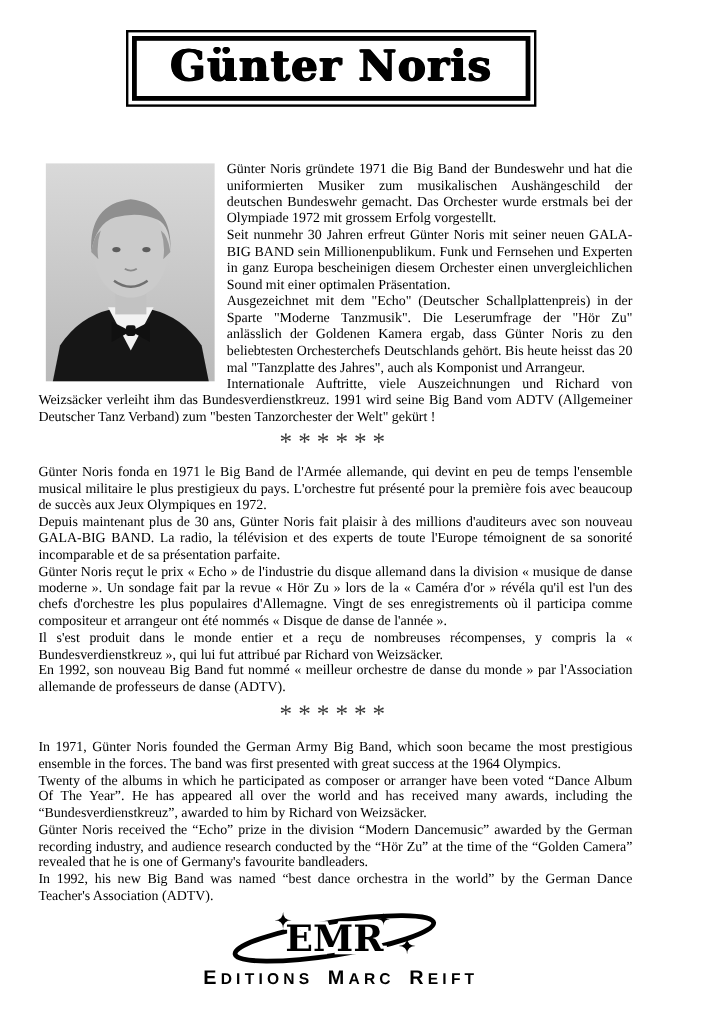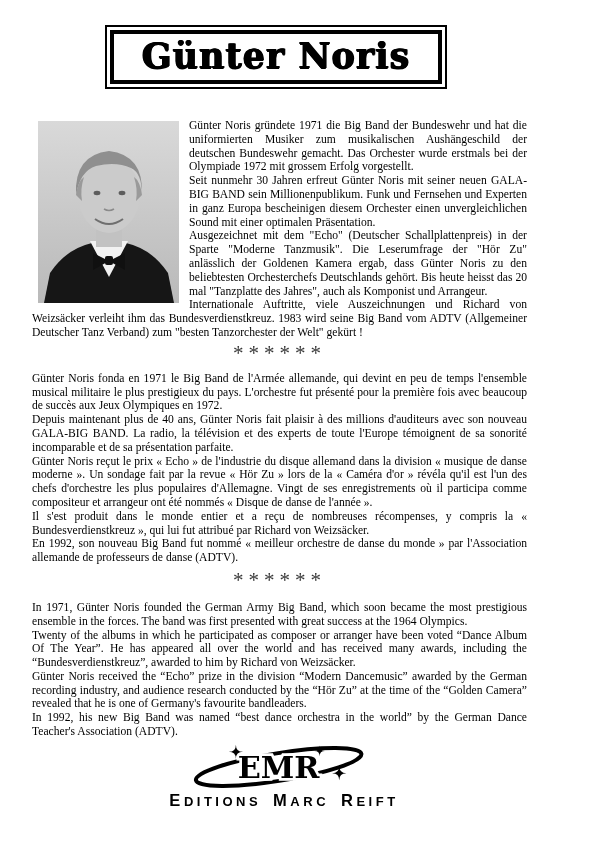--- a/index.html
+++ b/index.html
@@ -9,21 +9,21 @@
 
   
   .title-outer { width:fit-content; margin:25px auto 0; border:2px solid #000; padding:3px; }
   .title-inner { border:4px solid #000; padding:1px 28px 4px; }
   .title-inner h1 {
     font-family:"DejaVu Serif", serif; font-weight:800; font-size:35px; letter-spacing:1px;
     text-shadow:0.7px 0 #000, -0.7px 0 #000, 0 0.7px #000;
     white-space:nowrap;
   }
 
-  .content { padding:0 25px 0 32px; margin-top:30px; }
+  .content { padding:0 25px 0 32px; margin-top:45px; }
 
   section p {
     font-size:11.6px; line-height:13.8px; text-align:justify;
   }
   section { overflow:visible; }
   section::after { content:""; display:block; clear:both; }
 
   
   .portrait { float:left; width:141px; height:182px; margin:2px 10px 2px 6px; display:block; }
 
@@ -81,28 +81,28 @@
         <path d="M66,88 Q71,91 76,88" stroke="#8a8a8a" stroke-width="1.6" fill="none"></path>
         <path d="M57,98 Q71,108 85,98" stroke="#6f6f6f" stroke-width="2" fill="none"></path>
 
         <path d="M55,132 L71,140 L55,149 Z" fill="#101010"></path>
         <path d="M87,132 L71,140 L87,149 Z" fill="#101010"></path>
         <rect x="67" y="135" width="8" height="9" rx="2" fill="#101010"></rect>
       </svg>
       <p>Günter Noris gründete 1971 die Big Band der Bundeswehr und hat die uniformierten Musiker zum musikalischen Aushängeschild der deutschen Bundeswehr gemacht. Das Orchester wurde erstmals bei der Olympiade 1972 mit grossem Erfolg vorgestellt.</p>
       <p>Seit nunmehr 30 Jahren erfreut Günter Noris mit seiner neuen GALA-BIG BAND sein Millionenpublikum. Funk und Fernsehen und Experten in ganz Europa bescheinigen diesem Orchester einen unvergleichlichen Sound mit einer optimalen Präsentation.</p>
       <p>Ausgezeichnet mit dem "Echo" (Deutscher Schallplattenpreis) in der Sparte "Moderne Tanzmusik". Die Leserumfrage der "Hör Zu" anlässlich der Goldenen Kamera ergab, dass Günter Noris zu den beliebtesten Orchesterchefs Deutschlands gehört. Bis heute heisst das 20 mal "Tanzplatte des Jahres", auch als Komponist und Arrangeur.</p>
-      <p>Internationale Auftritte, viele Auszeichnungen und Richard von Weizsäcker verleiht ihm das Bundesverdienstkreuz. 1983 wird seine Big Band vom ADTV (Allgemeiner Deutscher Tanz Verband) zum "besten Tanzorchester der Welt" gekürt !</p>
+      <p>Internationale Auftritte, viele Auszeichnungen und Richard von Weizsäcker verleiht ihm das Bundesverdienstkreuz. 1991 wird seine Big Band vom ADTV (Allgemeiner Deutscher Tanz Verband) zum "besten Tanzorchester der Welt" gekürt !</p>
     </section>
 
     <div class="separator">******</div>
 
     <section>
       <p>Günter Noris fonda en 1971 le Big Band de l'Armée allemande, qui devint en peu de temps l'ensemble musical militaire le plus prestigieux du pays. L'orchestre fut présenté pour la première fois avec beaucoup de succès aux Jeux Olympiques en 1972.</p>
-      <p>Depuis maintenant plus de 40 ans, Günter Noris fait plaisir à des millions d'auditeurs avec son nouveau GALA-BIG BAND. La radio, la télévision et des experts de toute l'Europe témoignent de sa sonorité incomparable et de sa présentation parfaite.</p>
+      <p>Depuis maintenant plus de 30 ans, Günter Noris fait plaisir à des millions d'auditeurs avec son nouveau GALA-BIG BAND. La radio, la télévision et des experts de toute l'Europe témoignent de sa sonorité incomparable et de sa présentation parfaite.</p>
       <p>Günter Noris reçut le prix « Echo » de l'industrie du disque allemand dans la division « musique de danse moderne ». Un sondage fait par la revue « Hör Zu » lors de la « Caméra d'or » révéla qu'il est l'un des chefs d'orchestre les plus populaires d'Allemagne. Vingt de ses enregistrements où il participa comme compositeur et arrangeur ont été nommés « Disque de danse de l'année ».</p>
       <p>Il s'est produit dans le monde entier et a reçu de nombreuses récompenses, y compris la « Bundesverdienstkreuz », qui lui fut attribué par Richard von Weizsäcker.</p>
       <p>En 1992, son nouveau Big Band fut nommé « meilleur orchestre de danse du monde » par l'Association allemande de professeurs de danse (ADTV).</p>
     </section>
 
     <div class="separator sep2">******</div>
 
     <section>
       <p>In 1971, Günter Noris founded the German Army Big Band, which soon became the most prestigious ensemble in the forces. The band was first presented with great success at the 1964 Olympics.</p>
       <p>Twenty of the albums in which he participated as composer or arranger have been voted “Dance Album Of The Year”. He has appeared all over the world and has received many awards, including the “Bundesverdienstkreuz”, awarded to him by Richard von Weizsäcker.</p>

